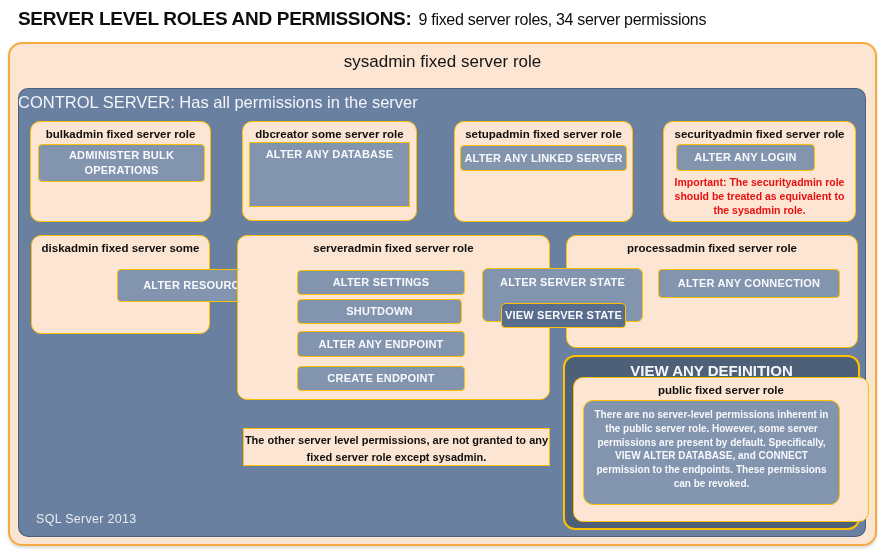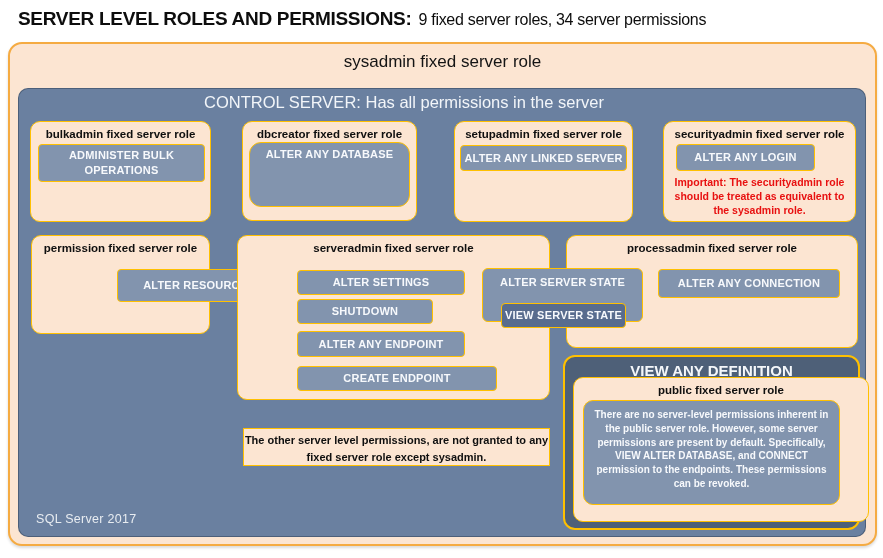--- a/index.html
+++ b/index.html
@@ -17,28 +17,28 @@
   .page{position:relative;width:883px;height:558px;background:#ffffff;overflow:hidden;}
   .abs{position:absolute;}
   .title{left:18px;top:8px;width:856px;white-space:nowrap;color:#0d0d0d;letter-spacing:-0.3px;}
   .title-main{font-size:19px;font-weight:700;}
   .title-sub{font-size:16px;font-weight:400;margin-left:7px;}
   .outer-box{left:8px;top:42px;width:869px;height:504px;background:var(--peach);
     border:2px solid var(--gold-outer);border-radius:14px;box-shadow:0 2px 3px rgba(0,0,0,0.15);}
   .sysadmin-label{left:8px;top:52px;width:869px;text-align:center;font-size:17px;color:#141414;}
   .control-box{left:18px;top:88px;width:848px;height:449px;background:var(--slate);
     border:1px solid rgba(40,55,75,0.45);border-radius:10px;}
-  .control-label{left:18px;top:93px;width:772px;text-align:center;font-size:16.5px;color:#F2F5F9;}
+  .control-label{left:18px;top:93px;width:772px;font-size:16.5px;color:#F2F5F9;}
   .role-box{background:var(--peach);border:1.5px solid var(--gold);border-radius:10px;}
   .role-label{text-align:center;font-weight:700;font-size:11.5px;color:#0f0f0f;padding-top:6px;
     white-space:nowrap;overflow:hidden;}
   .perm{background:var(--light-btn);border:1.5px solid var(--gold);border-radius:4px;
     display:flex;align-items:center;justify-content:center;text-align:center;
     color:#F7F9FC;font-weight:700;font-size:11px;letter-spacing:0.2px;line-height:1.35;}
-  .perm-container{background:var(--light-btn);border:1.5px solid var(--gold);border-radius:12px;
+  .perm-container{background:var(--light-btn);border:1.5px solid var(--gold);border-radius:0;
     text-align:center;color:#F7F9FC;font-weight:700;font-size:11px;letter-spacing:0.2px;}
   .perm-container .cap{padding-top:5px;}
   .perm.dark{background:var(--dark-btn);}
   .warning{text-align:center;color:var(--red);font-weight:700;font-size:10.5px;line-height:1.32;}
   .vad-box{background:var(--def-box);border:2px solid var(--gold);border-radius:12px;}
   .vad-label{text-align:center;color:#F4F7FA;font-weight:700;font-size:15px;padding-top:5px;}
   .desc-box{background:var(--light-btn);border:1.5px solid var(--gold);border-radius:10px;
     color:#F7F9FC;font-weight:700;font-size:10px;line-height:1.38;text-align:center;
     padding:7px 6px;}
   .footnote{background:var(--peach);border:1.5px solid var(--gold);text-align:center;
@@ -59,49 +59,49 @@
 
   <div class="abs control-box"></div>
   <div class="abs control-label">CONTROL SERVER: Has all permissions in the server</div>
 
   <div class="abs role-box" style="left:30px;top:121px;width:181px;height:101px;">
     <div class="role-label">bulkadmin fixed server role</div>
   </div>
   <div class="abs perm" style="left:38px;top:144px;width:167px;height:38px;padding:4px 20px;">ADMINISTER BULK OPERATIONS</div>
 
   <div class="abs role-box" style="left:242px;top:121px;width:175px;height:100px;">
-    <div class="role-label">dbcreator fixed server role</div>
+    <div class="role-label">dbcreator some server role</div>
   </div>
   <div class="abs perm-container" style="left:249px;top:142px;width:161px;height:65px;">
     <div class="cap">ALTER ANY DATABASE</div>
   </div>
 
   <div class="abs role-box" style="left:454px;top:121px;width:179px;height:101px;">
     <div class="role-label">setupadmin fixed server role</div>
   </div>
   <div class="abs perm" style="left:460px;top:145px;width:167px;height:26px;">ALTER ANY LINKED SERVER</div>
 
   <div class="abs role-box" style="left:663px;top:121px;width:193px;height:101px;">
     <div class="role-label">securityadmin fixed server role</div>
   </div>
   <div class="abs perm" style="left:676px;top:144px;width:139px;height:27px;">ALTER ANY LOGIN</div>
   <div class="abs warning" style="left:666px;top:176px;width:187px;">Important: The securityadmin role should be treated as equivalent to the sysadmin role.</div>
 
   <div class="abs role-box" style="left:31px;top:235px;width:179px;height:99px;">
-    <div class="role-label">permission fixed server role</div>
+    <div class="role-label">diskadmin fixed server some</div>
   </div>
   <div class="abs perm" style="left:117px;top:269px;width:164px;height:33px;">ALTER RESOURCES</div>
 
   <div class="abs role-box" style="left:237px;top:235px;width:313px;height:165px;">
     <div class="role-label">serveradmin fixed server role</div>
   </div>
   <div class="abs perm" style="left:297px;top:270px;width:168px;height:25px;">ALTER SETTINGS</div>
-  <div class="abs perm" style="left:297px;top:299px;width:136px;height:25px;">SHUTDOWN</div>
+  <div class="abs perm" style="left:297px;top:299px;width:165px;height:25px;">SHUTDOWN</div>
   <div class="abs perm" style="left:297px;top:331px;width:168px;height:26px;">ALTER ANY ENDPOINT</div>
-  <div class="abs perm" style="left:297px;top:366px;width:200px;height:25px;">CREATE ENDPOINT</div>
+  <div class="abs perm" style="left:297px;top:366px;width:168px;height:25px;">CREATE ENDPOINT</div>
 
   <div class="abs role-box" style="left:566px;top:235px;width:292px;height:113px;">
     <div class="role-label">processadmin fixed server role</div>
   </div>
   <div class="abs perm" style="left:658px;top:269px;width:182px;height:29px;">ALTER ANY CONNECTION</div>
 
   <div class="abs perm-container" style="left:482px;top:268px;width:161px;height:54px;border-radius:6px;">
     <div class="cap" style="padding-top:7px;">ALTER SERVER STATE</div>
     <div class="abs perm dark" style="left:18px;top:34px;width:125px;height:25px;">VIEW SERVER STATE</div>
   </div>
@@ -109,15 +109,15 @@
   <div class="abs vad-box" style="left:563px;top:355px;width:297px;height:175px;">
     <div class="vad-label">VIEW ANY DEFINITION</div>
     <div class="abs role-box" style="left:8px;top:20px;width:296px;height:145px;">
       <div class="role-label">public fixed server role</div>
       <div class="abs desc-box" style="left:9px;top:22px;width:257px;height:105px;">There are no server-level permissions inherent in the public server role. However, some server permissions are present by default. Specifically, VIEW ALTER DATABASE, and CONNECT permission to the endpoints. These permissions can be revoked.</div>
     </div>
   </div>
 
   <div class="abs footnote" style="left:243px;top:428px;width:307px;height:38px;">The other server level permissions, are not granted to any fixed server role except sysadmin.</div>
 
-  <div class="abs footer" style="left:36px;top:512px;">SQL Server 2017</div>
+  <div class="abs footer" style="left:36px;top:512px;">SQL Server 2013</div>
 
 </div>
 
 </body></html>

